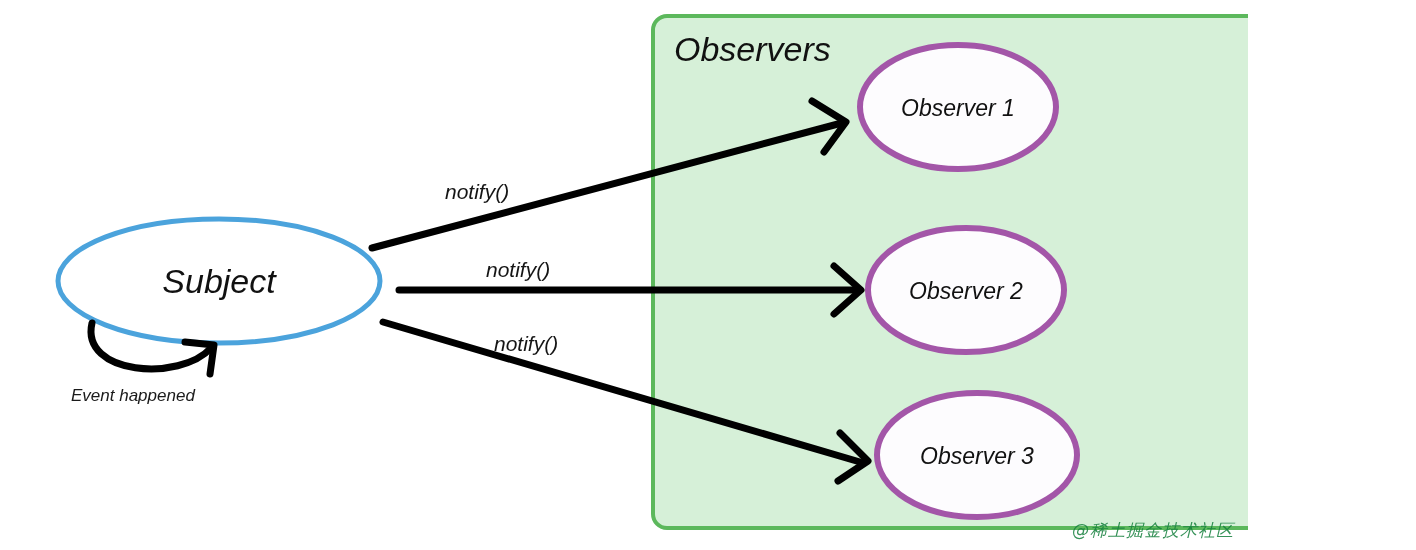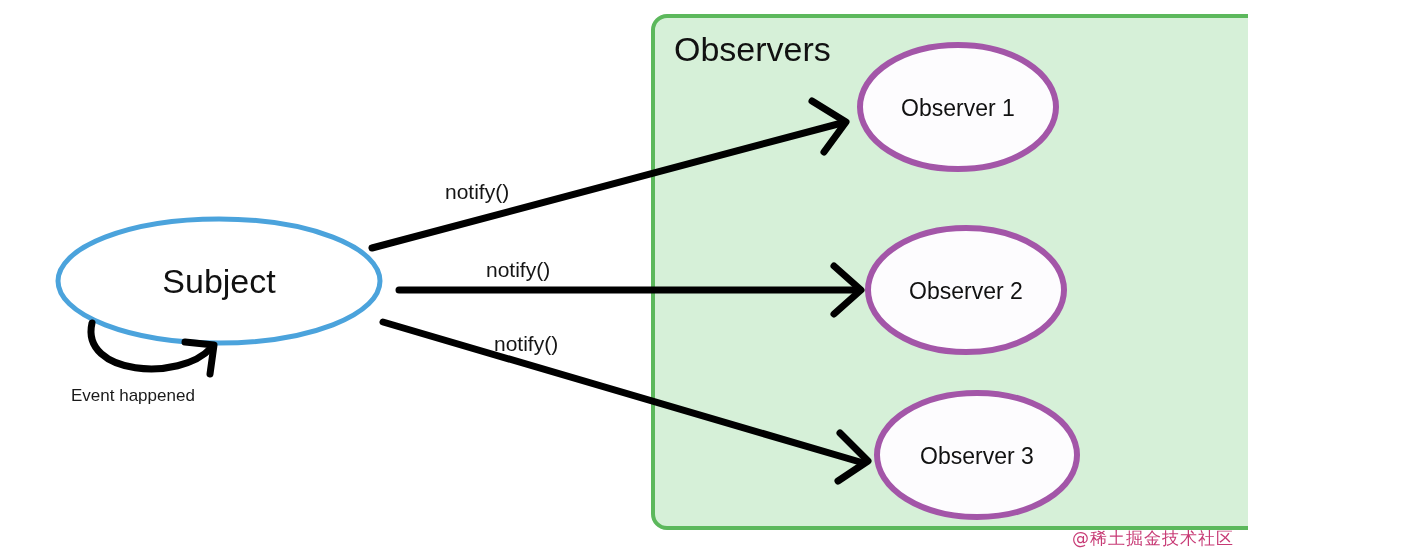--- a/index.html
+++ b/index.html
@@ -9,20 +9,21 @@
   }
   body {
     font-family: "Liberation Sans", sans-serif;
   }
   #canvas {
     position: relative;
     width: 1248px;
     height: 550px;
     background: #ffffff;
     overflow: hidden;
+    font-style: italic;
   }
   #diagram-svg {
     position: absolute;
     left: 0;
     top: 0;
     width: 1416px;
     height: 550px;
   }
   .node-label {
     font-family: "Liberation Sans", sans-serif;
@@ -43,24 +44,24 @@
     font-size: 21px;
   }
   .event-label {
     font-family: "Liberation Sans", sans-serif;
     fill: #1a1a1a;
     font-size: 17px;
   }
   .watermark {
     position: absolute;
     right: 14px;
-    bottom: 0;
+    bottom: 8px;
     font-family: "DejaVu Sans", sans-serif;
     font-size: 17px;
-    color: #be185d;
+    color: #15803d;
     opacity: 0.85;
     letter-spacing: 1px;
     white-space: nowrap;
   }
 </style>
 </head>
 <body>
 
 <div id="canvas">
 

